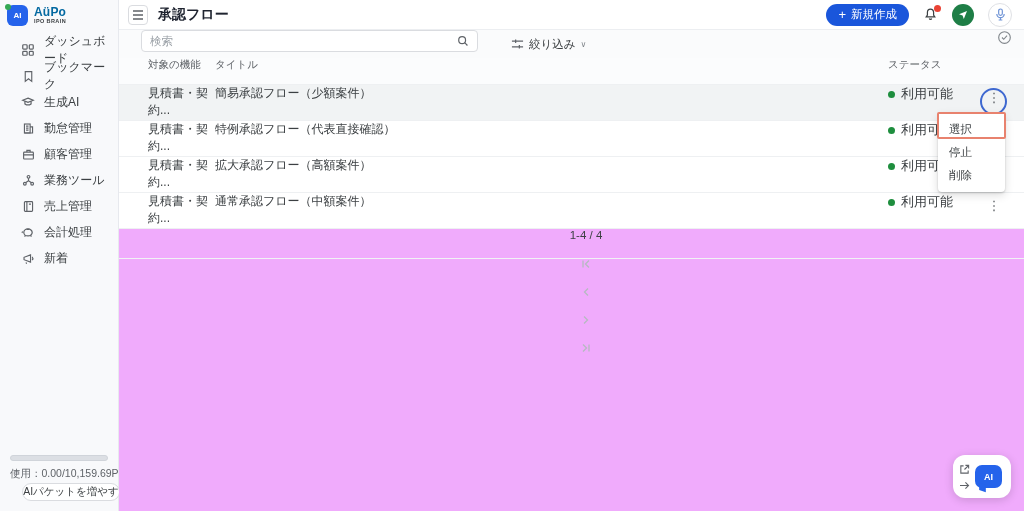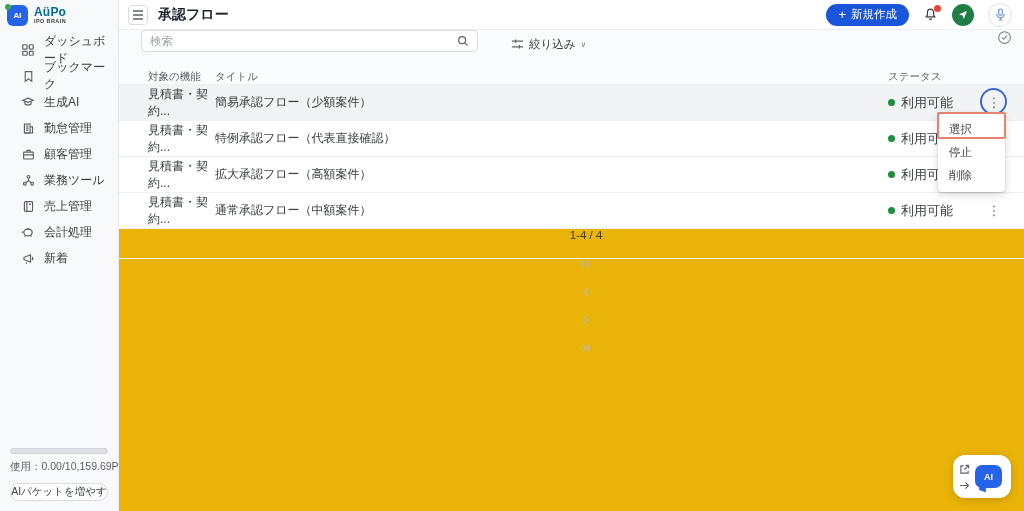--- a/index.html
+++ b/index.html
@@ -20,26 +20,26 @@
   .app-icon::before { content:""; position:absolute; top:-1px; left:-2px;
     width:6px; height:6px; border-radius:50%; background:#34a853; }
   .logo-text { font-size:12px; font-weight:800; color:#0369a1; line-height:1.05; letter-spacing:.2px; }
   .logo-sub { font-size:5.5px; font-weight:700; color:#3c4043; letter-spacing:.4px; }
   .nav { padding-top:7px; }
   .nav-item { display:flex; align-items:center; gap:8px; height:26px; padding:0 12px;
     font-size:12px; color:#3c4043; cursor:pointer;margin-left:8px; }
   .nicon { width:16px; height:16px; display:flex; align-items:center; justify-content:center; flex:0 0 auto; }
   .sidebar-bottom { position:absolute; left:10px; right:10px; bottom:10px; }
   .progress { height:6px; border-radius:3px; background:#dcdfe4; border:1px solid #d0d4da; margin-bottom:6px; }
-  .usage { font-size:10.5px; color:#5f6368; margin-bottom:7px; white-space:nowrap; }
+  .usage { font-size:10.5px; color:#5f6368; white-space:nowrap; }
   .usage-btn { width:100%; height:18px; border:1px solid #dadce0; border-radius:10px;
-    background:#fff; font-size:10.5px; color:#3c4043; font-family:inherit; cursor:pointer; }
+    background:#fff; font-size:10.5px; color:#3c4043; font-family:inherit; cursor:pointer;margin-left:12px; }
 
   
-  .main { position:absolute; left:119px; top:0; right:0; bottom:0; background:#eab308; }
+  .main { position:absolute; left:119px; top:0; right:0; bottom:0; background:#f0abfc; }
   .topbar { height:30px; display:flex; align-items:center; gap:10px;
     padding:0 12px 0 9px; border-bottom:1px solid #eceef1; background:#fff; }
   .hamburger { width:20px; height:20px; border:1px solid #dadce0; border-radius:4px;
     background:#fff; display:flex; align-items:center; justify-content:center; cursor:pointer; }
   .page-title { font-size:14px; font-weight:700; color:#1f2430; }
   .topbar-right { margin-left:auto; display:flex; align-items:center; gap:14px; }
   .create-btn { height:22px; padding:0 12px; border:none; border-radius:14px;
     background:#1a56db; color:#fff; font-size:11.5px; font-family:inherit;
     display:flex; align-items:center; gap:5px; cursor:pointer; }
   .plus { font-size:13px; line-height:1; }
@@ -55,27 +55,27 @@
   .search-box { width:337px; height:22px; background:#fff; border:1px solid #dadce0;
     border-radius:4px; display:flex; align-items:center; padding:0 8px; }
   .search-input { flex:1; border:none; outline:none; background:transparent;
     font-size:11.5px; color:#3c4043; font-family:inherit; }
   .search-input::placeholder { color:#9aa0a6; }
   .filter { display:flex; align-items:center; gap:5px; margin-left:33px;
     font-size:11.5px; color:#3c4043; cursor:pointer; }
   .chev { font-size:8px; color:#80868b; }
   .toolbar-check { margin-left:auto; cursor:pointer; display:flex; }
 
-  .thead { height:27px; display:flex; align-items:flex-end; padding:0 8px 0 29px;
+  .thead { height:27px; display:flex; align-items:flex-start; padding:0 8px 0 29px;
     font-size:10.5px; color:#5f6368; background:#fbfcfd; border-bottom:1px solid #eef0f2; }
   .col-fn { width:67px; }
   .col-title { flex:1; }
   .col-status { width:84px; }
   .col-menu { width:44px; display:flex; justify-content:center; }
-  .trow { height:36px; display:flex; align-items:center; padding:0 8px 0 29px;
+  .trow { height:36px; display:flex; align-items:flex-start; padding:0 8px 0 29px;
     font-size:12px; color:#3c4043; background:#fff; border-bottom:1px solid #eef0f2; cursor:pointer; }
   .trow.selected { background:#f1f3f4; }
   .fn-cell { color:#3c4043; }
   .status { display:flex; align-items:center; gap:6px; font-size:13px; }
   .dot { width:7px; height:7px; border-radius:50%; background:#1e8e3e; flex:0 0 auto; }
   .kebab { width:24px; height:24px; border-radius:50%; display:flex; align-items:center;
     justify-content:center; color:#5f6368; font-size:13px; cursor:pointer; letter-spacing:0; }
 
   .pagination { height:30px; display:flex; align-items:center; gap:18px;
     padding-left:29px; font-size:11.5px; color:#3c4043; border-bottom:1px solid #f0f2f4;flex-direction:column; }

